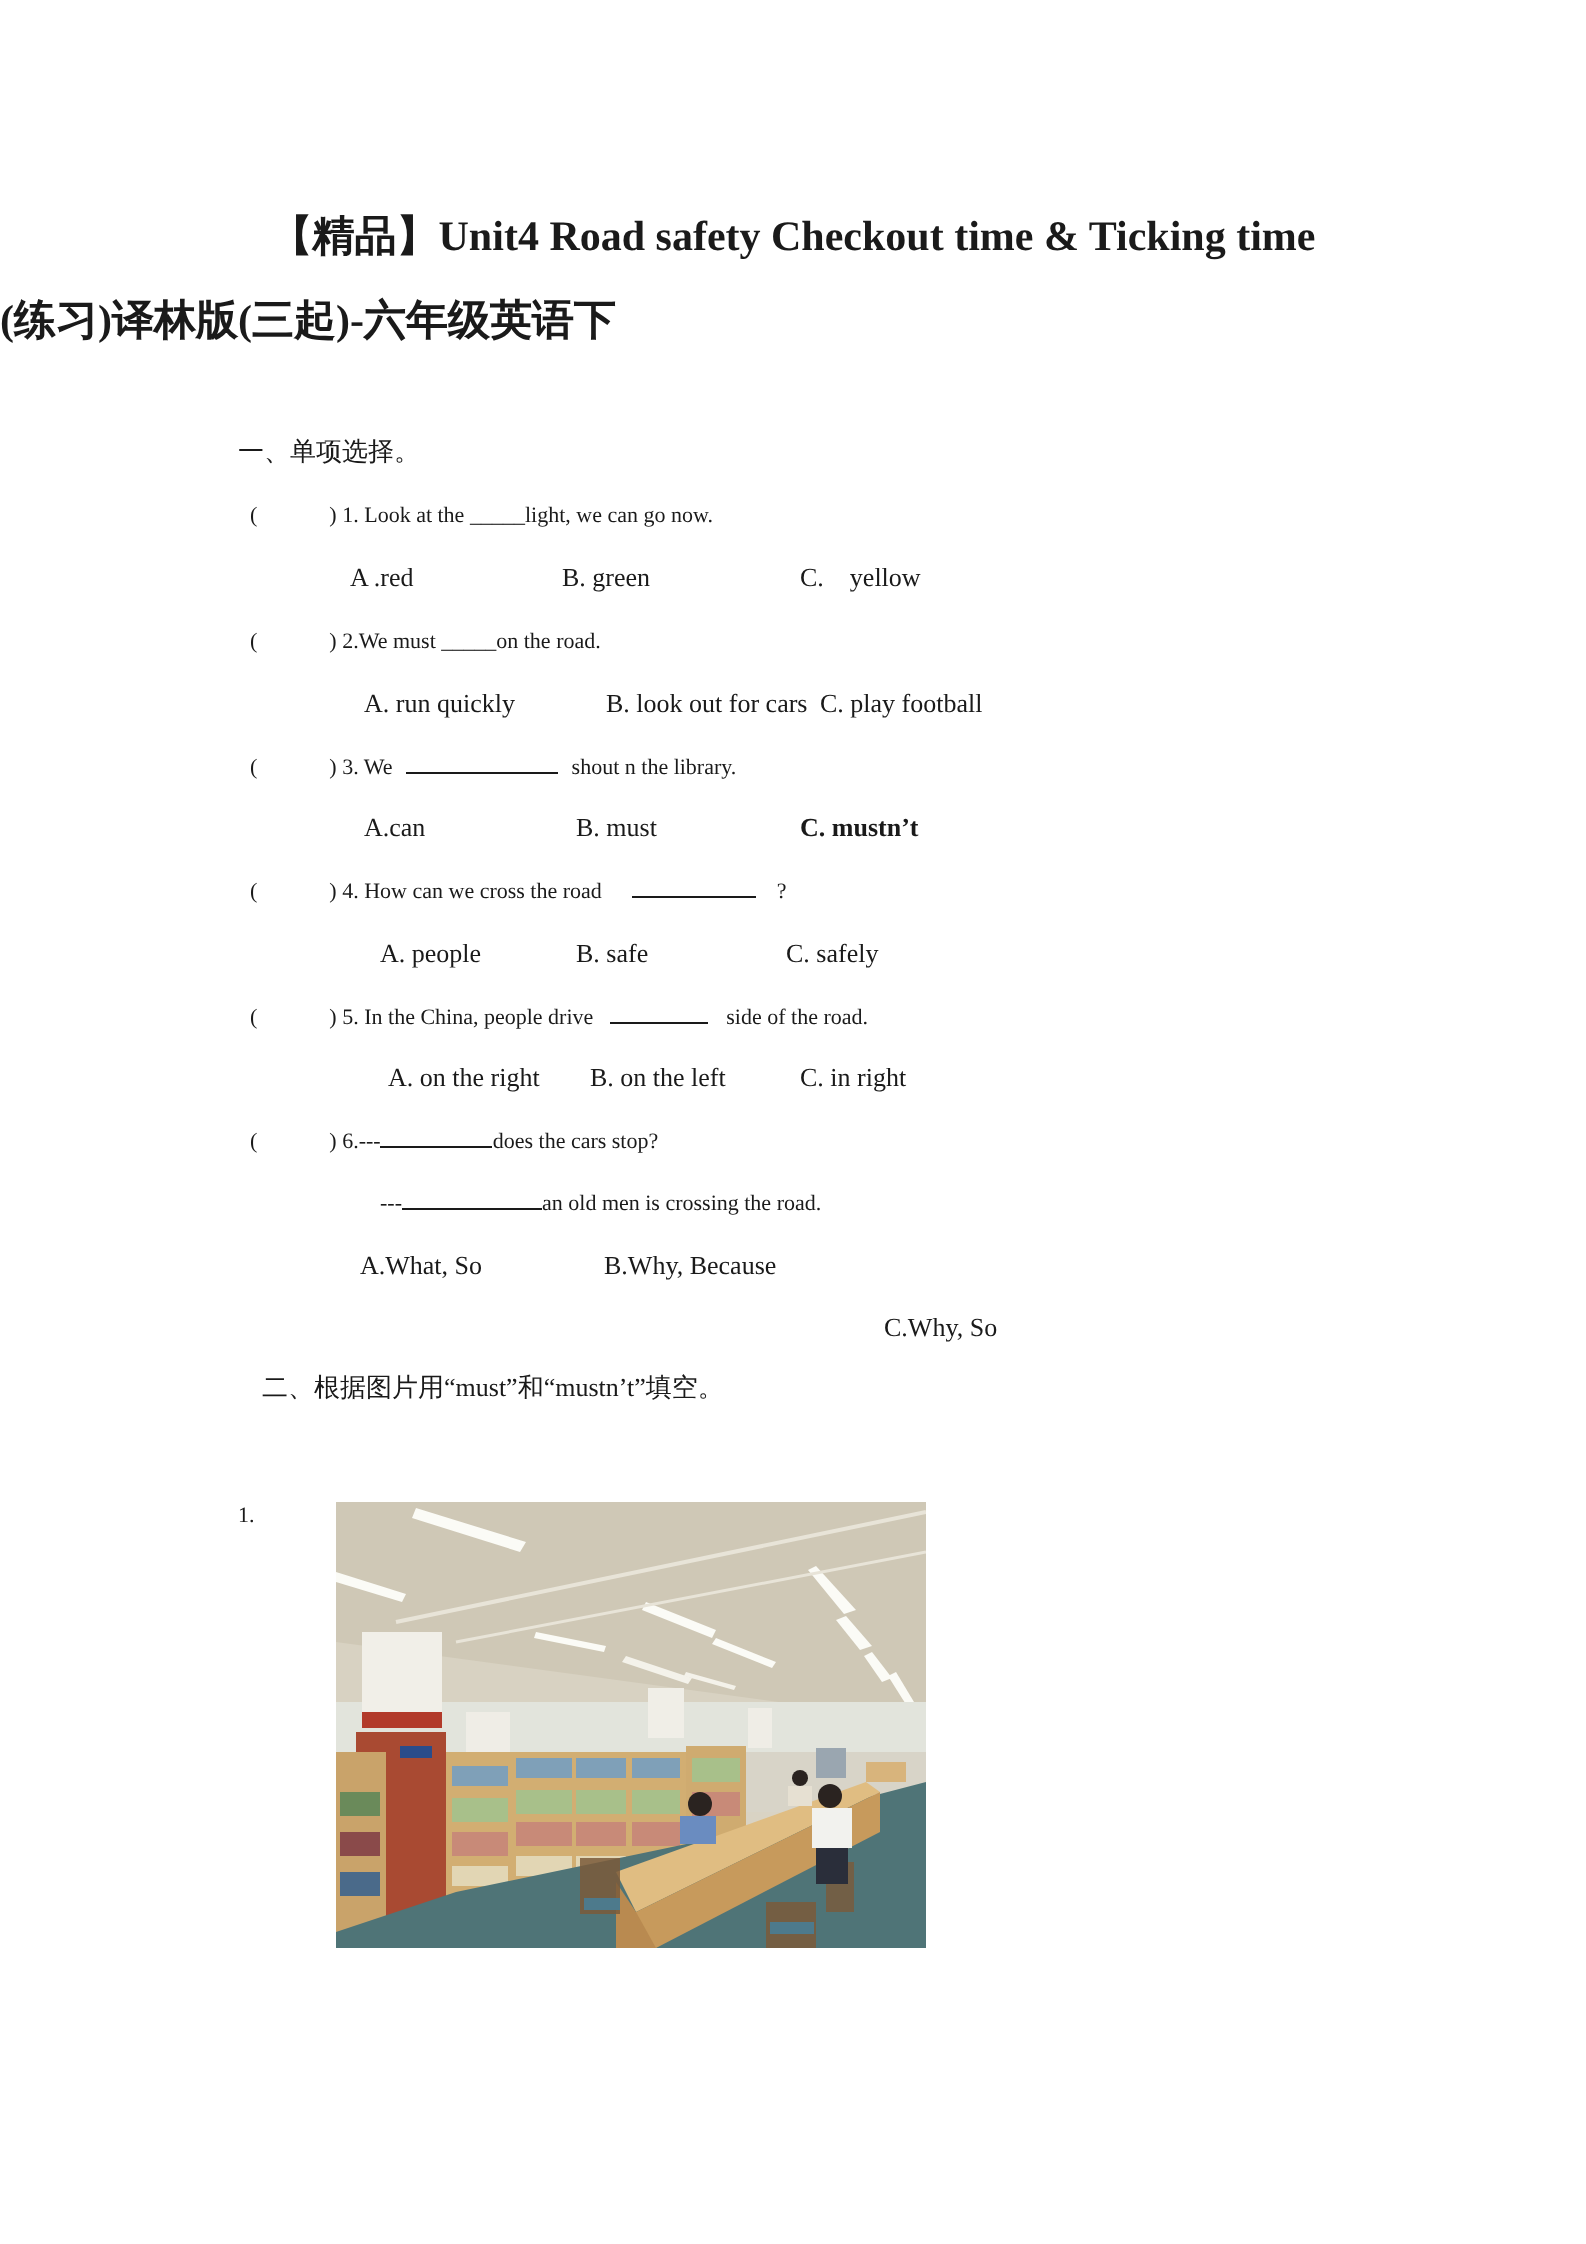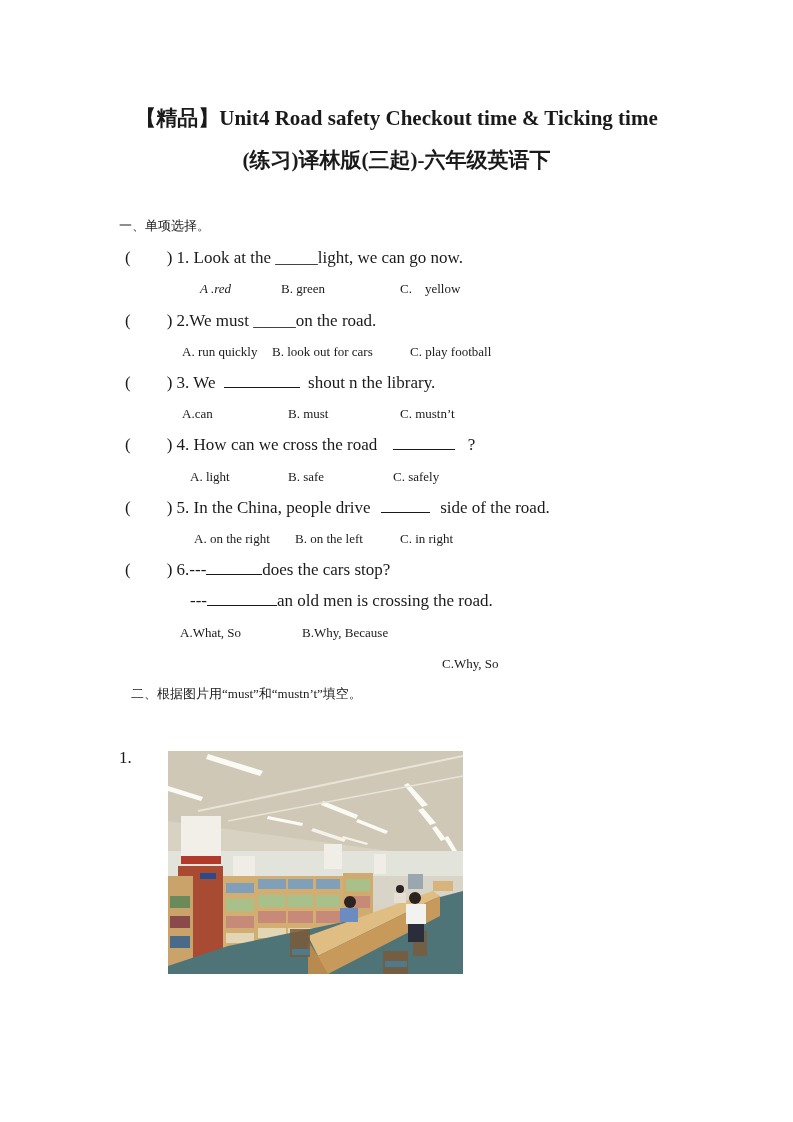--- a/index.html
+++ b/index.html
@@ -1,72 +1,72 @@
 <!DOCTYPE html>
 <html><head>
   <meta charset="utf-8">
   <style>
     * { margin: 0; padding: 0; box-sizing: border-box; }
     html, body { width: 793px; height: 1122px; background: #ffffff; overflow: hidden; }
     body { position: relative; font-family: "Liberation Serif", "DejaVu Serif", serif; color: #1a1a1a; }
     .abs { position: absolute; white-space: nowrap; }
     .title1 { top: 103px; left: 0; width: 793px; text-align: center; font-size: 21px; font-weight: bold; line-height: 30px; }
-    .title2 { top: 145px; left: 0; width: 793px; text-align: center; font-size: 21px; font-weight: bold; line-height: 30px; }
+    .title2 { top: 145px; left: 0; width: 793px; font-size: 21px; font-weight: bold; line-height: 30px; }
     .sec { font-size: 13px; line-height: 18px; }
-    .q { font-size: 17px; line-height: 18px; }
+    .q { font-size: 11px; line-height: 18px; }
     .blank { display: inline-block; border-bottom: 1px solid #1a1a1a; height: 13px; vertical-align: baseline; }
     .opt { position: absolute; font-size: 13px; line-height: 18px; white-space: nowrap; }
     .photo { position: absolute; left: 168px; top: 751px; width: 295px; height: 223px; overflow: hidden; background: #d9d3c4; }
   </style>
 </head>
 <body>
 
 <div>
 
   <div class="abs title1">【精品】Unit4 Road safety Checkout time &amp; Ticking time</div>
   <div class="abs title2">(练习)译林版(三起)-六年级英语下</div>
 
   <div class="abs sec" style="top:217px; left:119px;">一、单项选择。</div>
 
   <div class="abs q" style="top:249px; left:125px;">
     <span>(</span><span style="display:inline-block;width:36px;"></span><span>)</span>
     <span>1.</span>
     <span>Look at the </span><span>_____</span><span>light, we can go now.</span>
   </div>
-  <div class="opt" style="top:280px; left:200px;font-style:italic;">A .red</div>
+  <div class="opt" style="top:280px; left:175px;">A .red</div>
   <div class="opt" style="top:280px; left:281px;text-align:right;">B. green</div>
   <div class="opt" style="top:280px; left:400px; white-space:pre;">C.    yellow</div>
 
   <div class="abs q" style="top:312px; left:125px;">
     <span>(</span><span style="display:inline-block;width:36px;"></span><span>)</span>
     <span>2.</span><span>We must </span><span>_____</span><span>on the road.</span>
   </div>
   <div class="opt" style="top:343px; left:182px;">A. run quickly</div>
-  <div class="opt" style="top:343px; left:272px;">B. look out for cars</div>
+  <div class="opt" style="top:343px; left:303px;">B. look out for cars</div>
   <div class="opt" style="top:343px; left:410px;">C. play football</div>
 
   <div class="abs q" style="top:374px; left:125px;">
     <span>(</span><span style="display:inline-block;width:36px;"></span><span>)</span>
     <span>3.</span>
     <span>We</span>
     <span class="blank" style="width:76px; margin:0 4px;"></span>
     <span>shout n the library.</span>
   </div>
   <div class="opt" style="top:405px; left:182px;">A.can</div>
   <div class="opt" style="top:405px; left:288px;">B. must</div>
-  <div class="opt" style="top:405px; left:400px;">C. mustn’t</div>
+  <div class="opt" style="top:405px; left:400px;font-weight:bold;">C. mustn’t</div>
 
   <div class="abs q" style="top:436px; left:125px;">
     <span>(</span><span style="display:inline-block;width:36px;"></span><span>)</span>
     <span>4.</span>
     <span>How can we cross the road</span>
     <span class="blank" style="width:62px; margin:0 8px 0 12px;"></span>
     <span>?</span>
   </div>
-  <div class="opt" style="top:468px; left:190px;">A. light</div>
+  <div class="opt" style="top:468px; left:190px;">A. people</div>
   <div class="opt" style="top:468px; left:288px;">B. safe</div>
   <div class="opt" style="top:468px; left:393px;">C. safely</div>
 
   <div class="abs q" style="top:499px; left:125px;">
     <span>(</span><span style="display:inline-block;width:36px;"></span><span>)</span>
     <span>5.</span>
     <span>In the China, people drive</span>
     <span class="blank" style="width:49px; margin:0 6px 0 6px;"></span>
     <span>side of the road.</span>
   </div>

